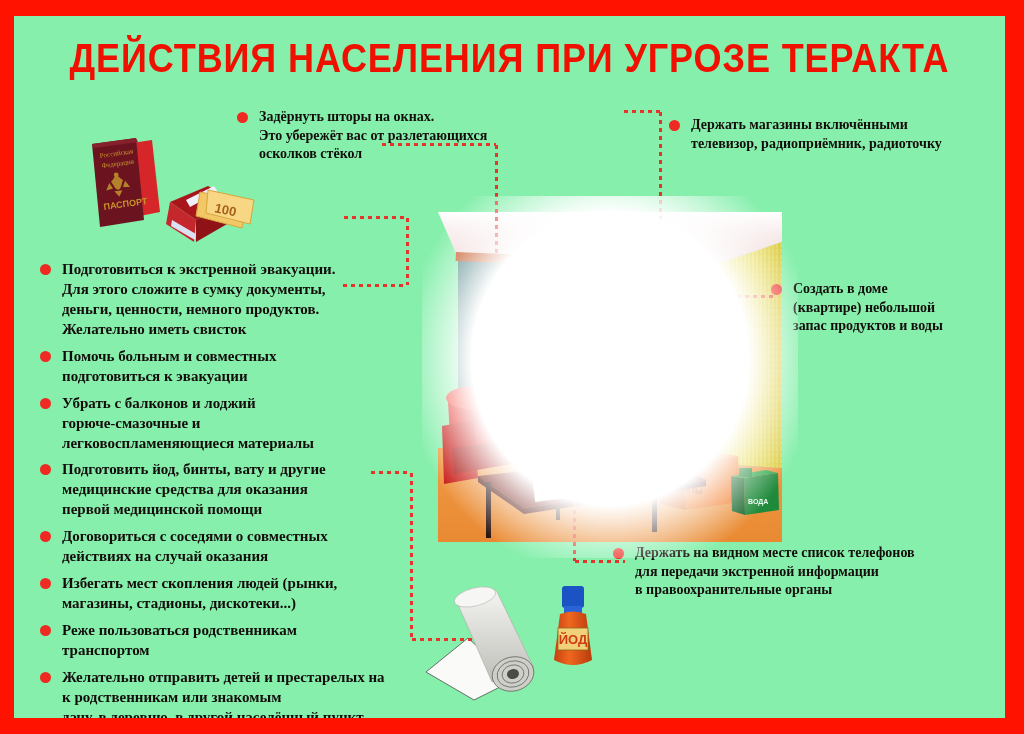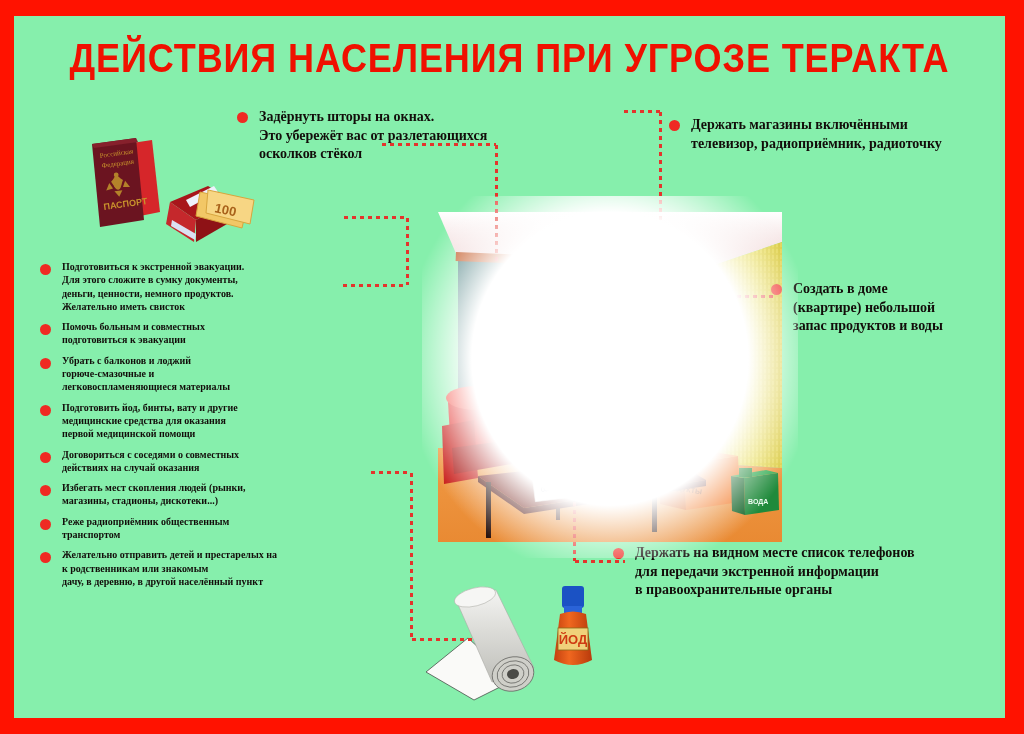--- a/index.html
+++ b/index.html
@@ -18,21 +18,21 @@
          transform:scaleX(0.90);transform-origin:center;white-space:nowrap;}
 
   
   .block{position:absolute;}
   .bullet{position:relative;padding-left:24px;margin-bottom:9px;
           font-size:14px;line-height:1.33;color:#120d0a;font-weight:bold;}
   .bullet::before{content:"";position:absolute;left:2px;top:4px;width:11px;height:11px;
           border-radius:50%;background:#ef2a23;}
   .bullet span{display:block;white-space:nowrap;}
 
-  .b-left .bullet{font-size:10px;}
+  .b-left .bullet{font-size:15px;}
   .b-tight .bullet{margin-bottom:7px;}
 
   
   .dotH,.dotV{position:absolute;}
   .dotH{height:3px;
         background-image:radial-gradient(circle,#e4342c 48%,rgba(0,0,0,0) 52%);
         background-size:8px 3px;background-repeat:repeat-x;}
   .dotV{width:3px;
         background-image:radial-gradient(circle,#e4342c 48%,rgba(0,0,0,0) 52%);
         background-size:3px 8px;background-repeat:repeat-y;}
@@ -309,21 +309,21 @@
         <span>Договориться с соседями о совместных</span>
         <span>действиях на случай оказания</span>
       </div>
 
       <div class="bullet">
         <span>Избегать мест скопления людей (рынки,</span>
         <span>магазины, стадионы, дискотеки...)</span>
       </div>
 
       <div class="bullet">
-        <span>Реже радиоприёмник общественным</span>
+        <span>Реже пользоваться родственникам</span>
         <span>транспортом</span>
       </div>
 
       <div class="bullet">
         <span>Желательно отправить детей и престарелых на</span>
         <span>к родственникам или знакомым</span>
         <span>дачу, в деревню, в другой населённый пункт</span>
       </div>
 
     </div>

